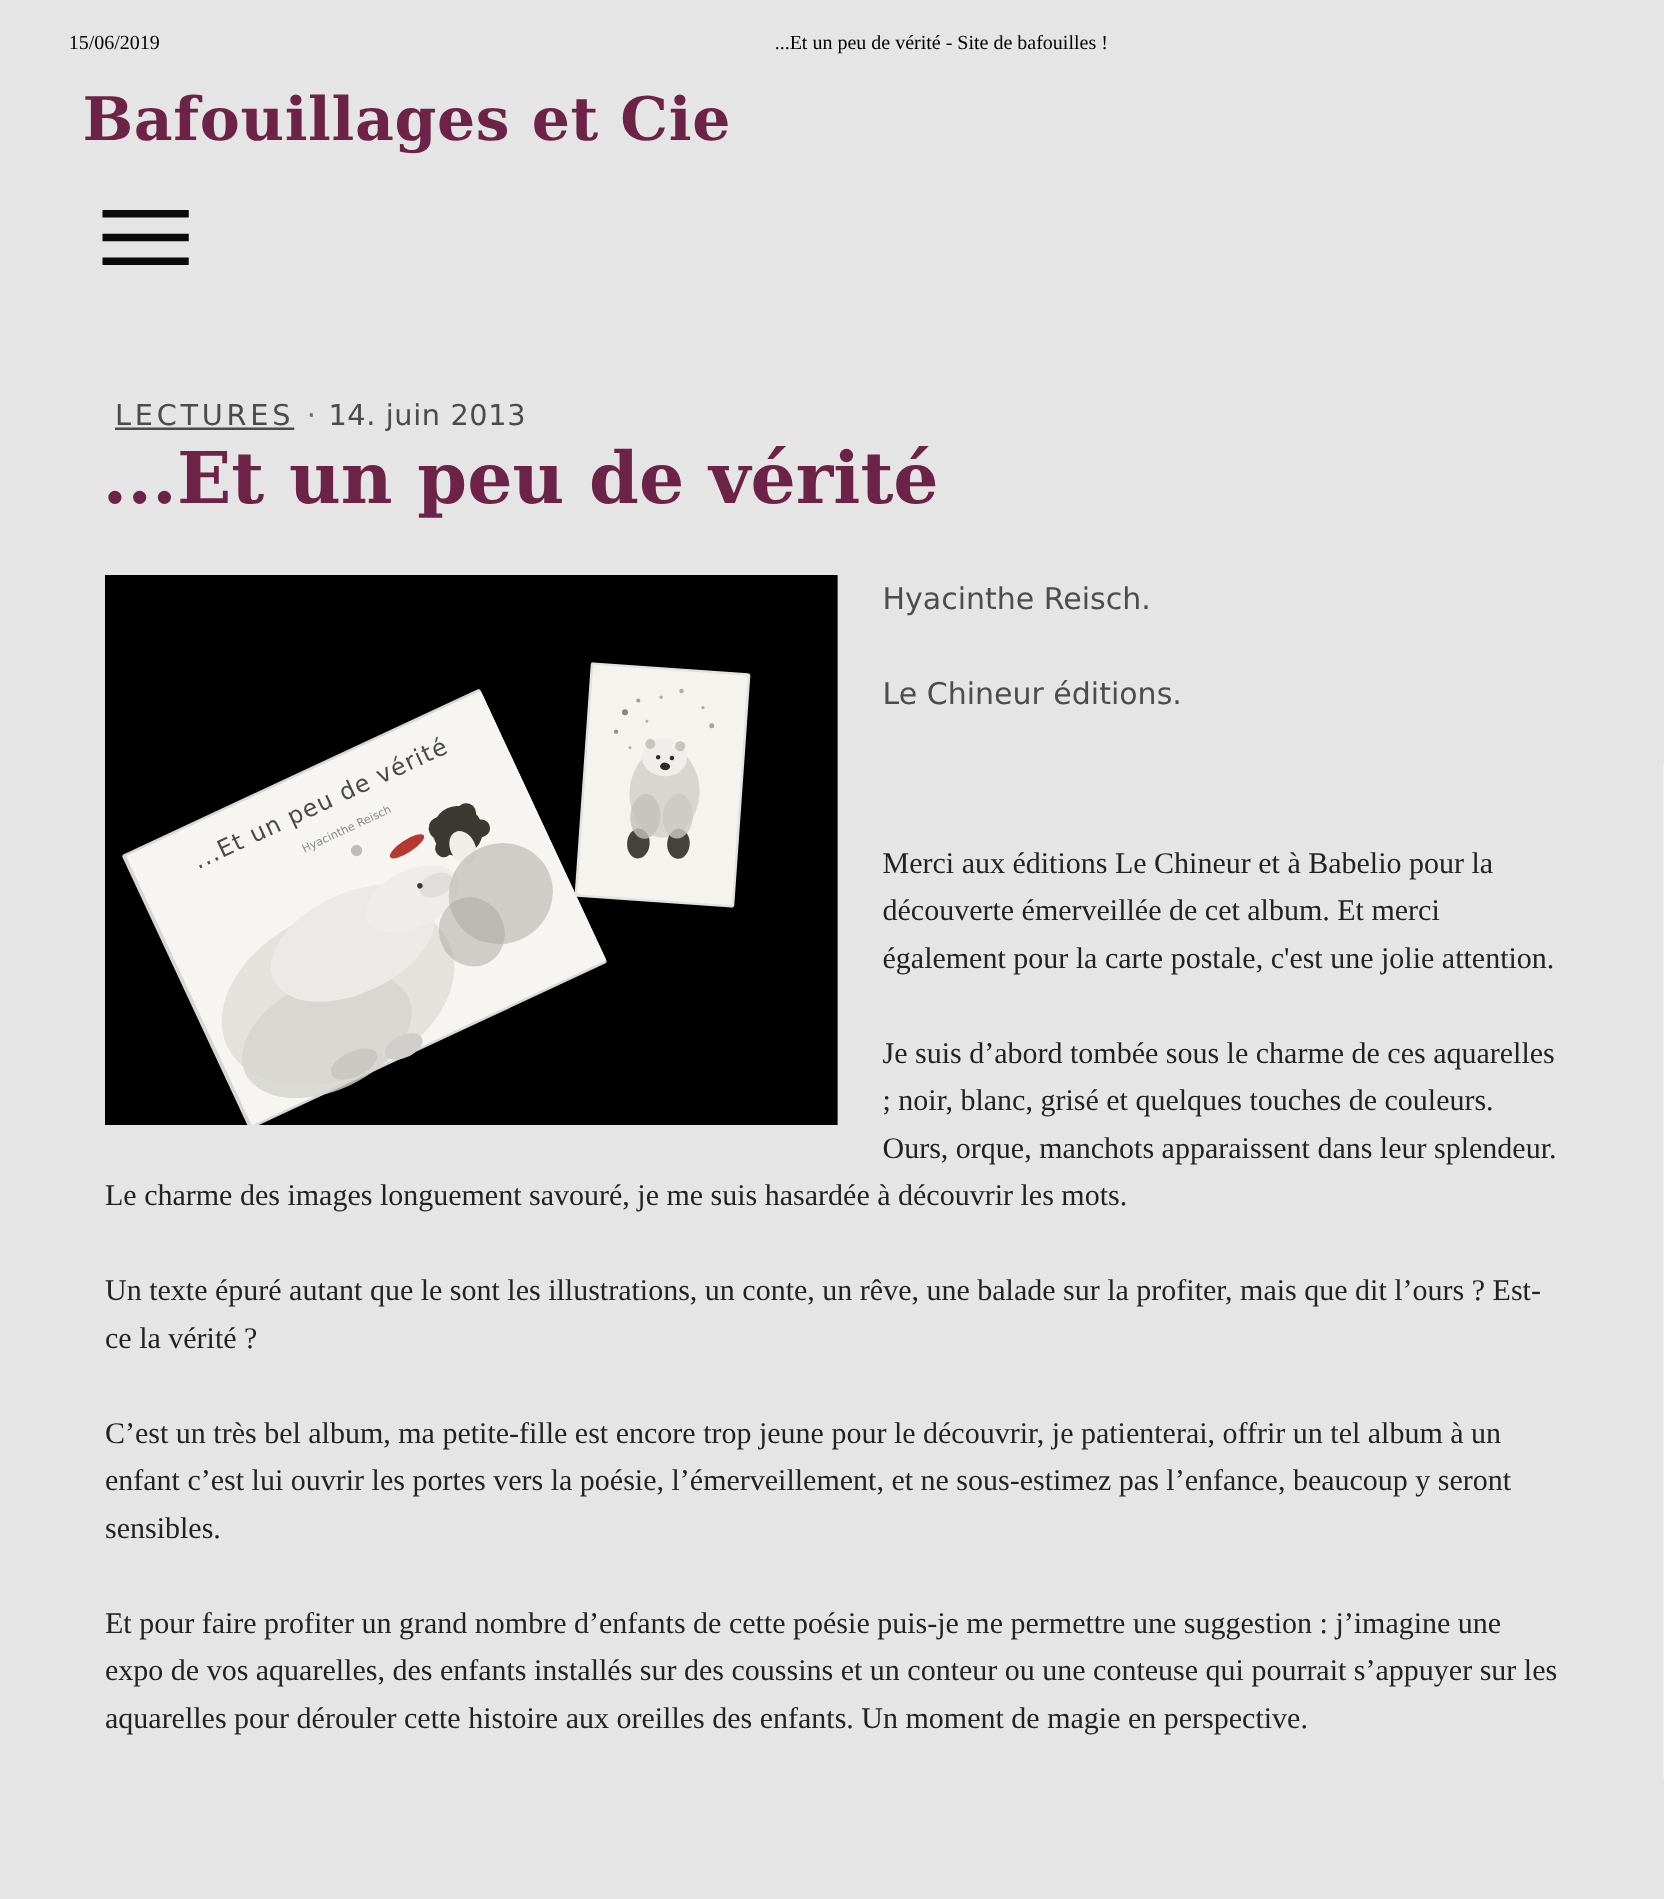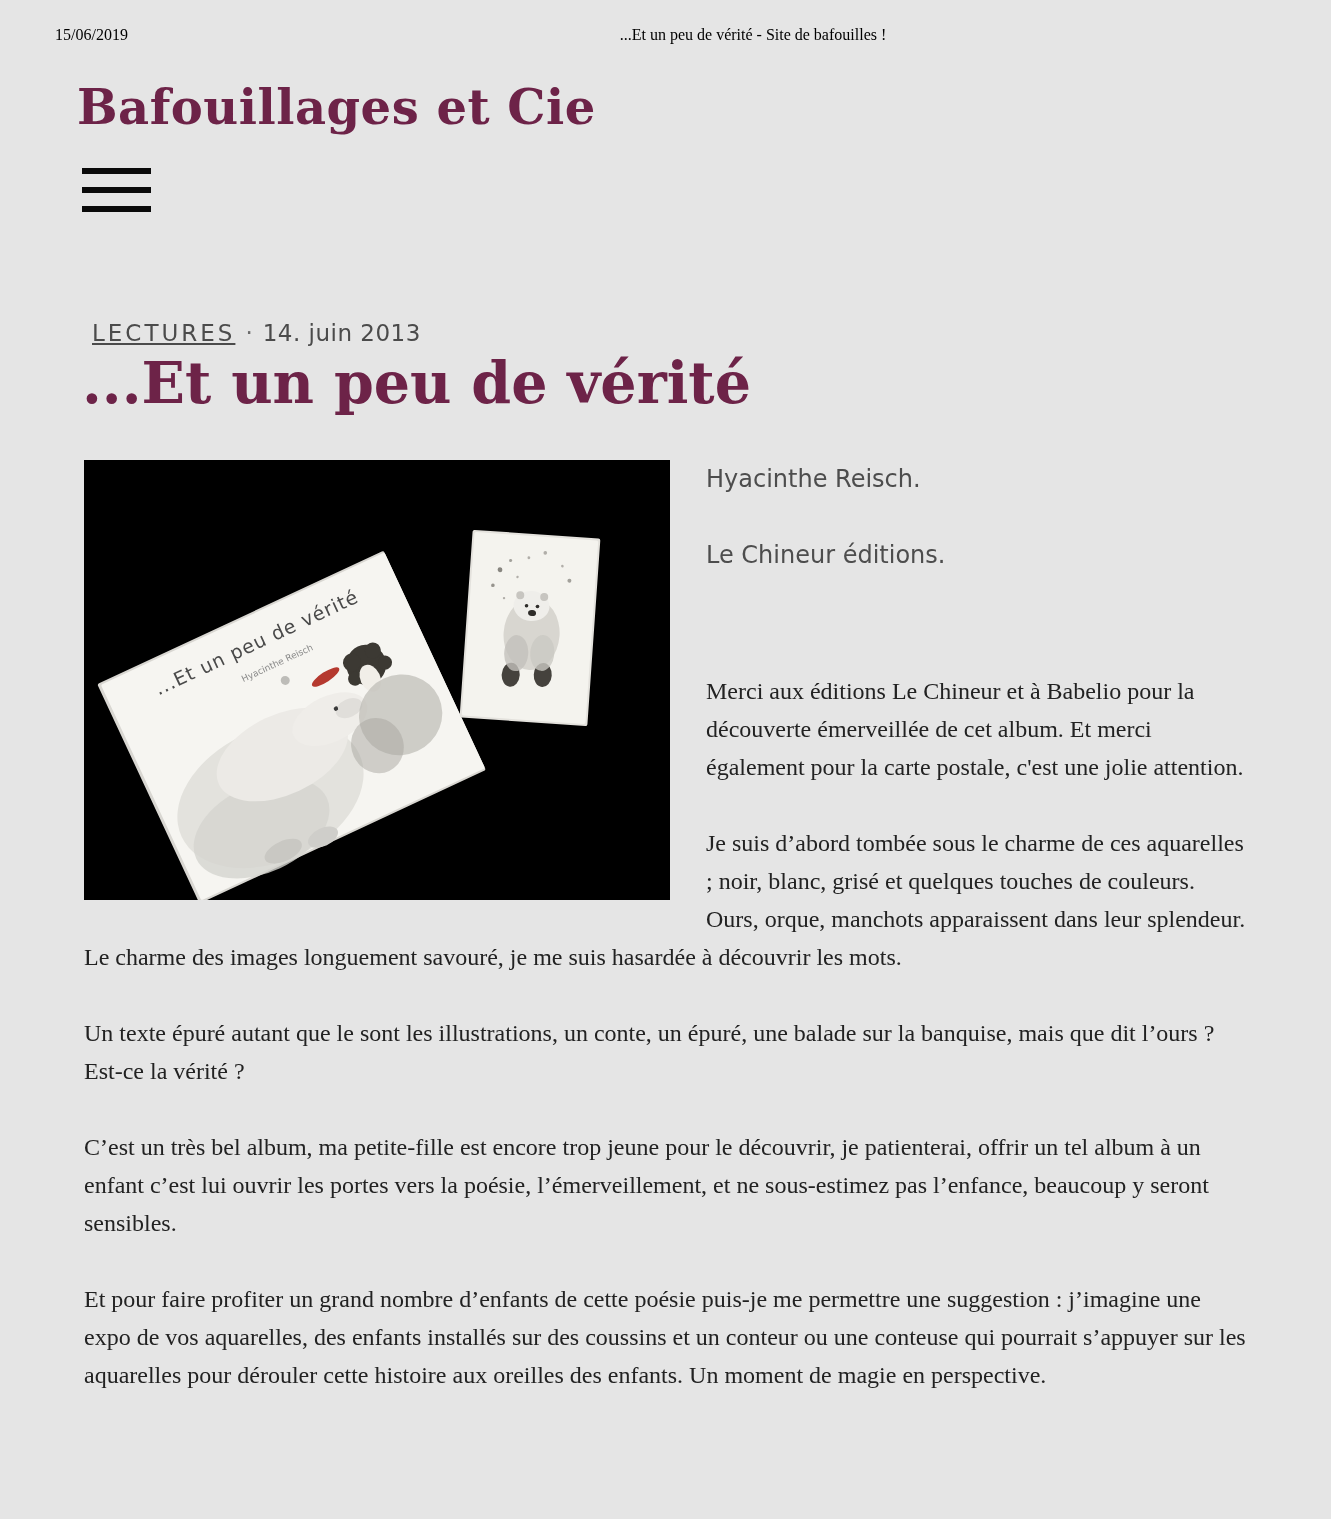--- a/index.html
+++ b/index.html
@@ -6,21 +6,21 @@
   .page{position:relative;width:1331px;height:1519px;background:#e5e5e5;overflow:hidden;
         font-family:"Liberation Serif",serif;color:#222;}
 
   
   .print-header{position:absolute;top:26px;left:0;right:0;height:22px;
                 font-family:"Liberation Serif",serif;font-size:16px;color:#000;}
   .ph-date{position:absolute;left:55px;top:0;}
   .ph-title{position:absolute;left:741px;top:0;transform:translateX(-50%);white-space:nowrap;margin-left:12px;}
 
   
-  .site-title{position:absolute;top:66px;left:62px;margin:15px;
+  .site-title{position:absolute;top:66px;left:62px;margin:4px;
               font-family:"DejaVu Serif","Liberation Serif",serif;font-weight:700;
               font-size:48px;line-height:1.1;color:#6d2348;letter-spacing:.5px;}
 
   
   .hamburger{position:absolute;top:168px;left:82px;width:69px;height:44px;cursor:pointer;}
   .hamburger .bar{position:absolute;left:0;width:69px;height:6px;background:#0a0a0a;}
   .hamburger .bar:nth-child(1){top:0;}
   .hamburger .bar:nth-child(2){top:19px;}
   .hamburger .bar:nth-child(3){top:38px;}
 
@@ -136,18 +136,18 @@
           <ellipse cx="14" cy="24" rx="12" ry="18" fill="#cbc9c3" opacity="0.8"></ellipse>
         </g>
       </svg>
     </div>
 
     <p class="credit first">Hyacinthe Reisch.</p>
     <p class="credit">Le Chineur éditions.</p>
 
     <p class="p-merci">Merci aux éditions Le Chineur et à Babelio pour la découverte émerveillée de cet album. Et merci également pour la carte postale, c'est une jolie attention.</p>
     <p>Je suis d’abord tombée sous le charme de ces aquarelles ; noir, blanc, grisé et quelques touches de couleurs. Ours, orque, manchots apparaissent dans leur splendeur. Le charme des images longuement savouré, je me suis hasardée à découvrir les mots.</p>
-    <p>Un texte épuré autant que le sont les illustrations, un conte, un épuré, une balade sur la banquise, mais que dit l’ours ? Est-ce la vérité ?</p>
+    <p>Un texte épuré autant que le sont les illustrations, un conte, un rêve, une balade sur la profiter, mais que dit l’ours ? Est-ce la vérité ?</p>
     <p>C’est un très bel album, ma petite-fille est encore trop jeune pour le découvrir, je patienterai, offrir un tel album à un enfant c’est lui ouvrir les portes vers la poésie, l’émerveillement, et ne sous-estimez pas l’enfance, beaucoup y seront sensibles.</p>
     <p>Et pour faire profiter un grand nombre d’enfants de cette poésie puis-je me permettre une suggestion : j’imagine une expo de vos aquarelles, des enfants installés sur des coussins et un conteur ou une conteuse qui pourrait s’appuyer sur les aquarelles pour dérouler cette histoire aux oreilles des enfants. Un moment de magie en perspective.</p>
   </div>
 
 </div>
 
 </body></html>

